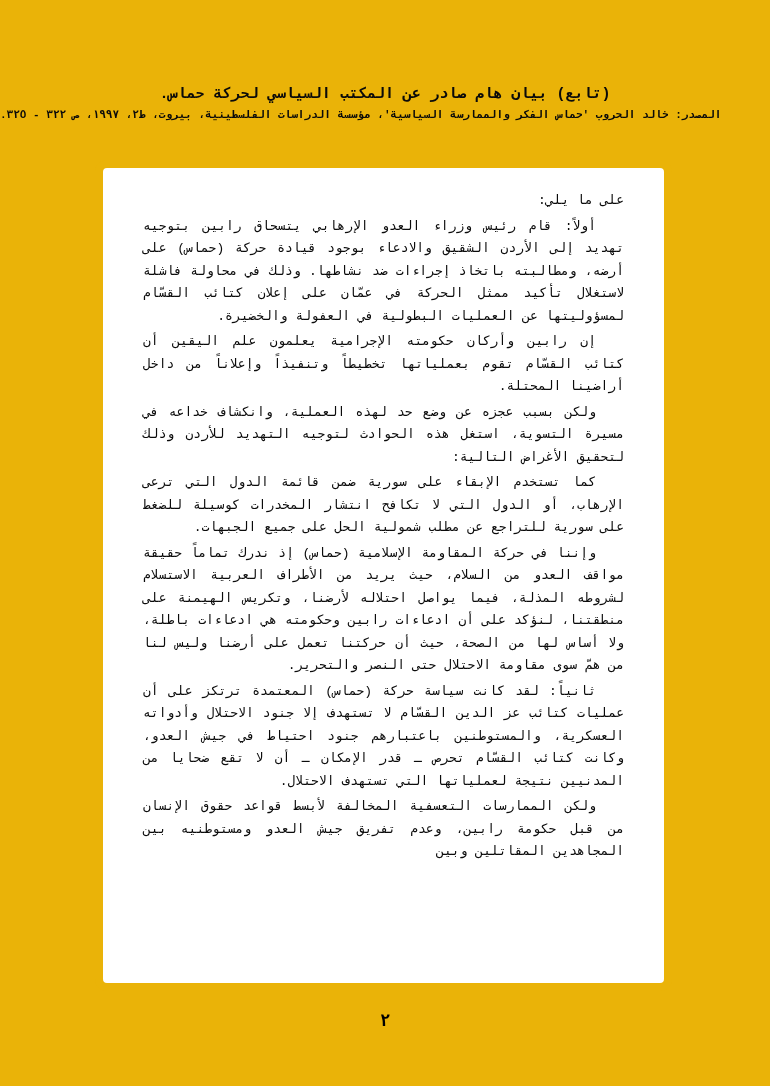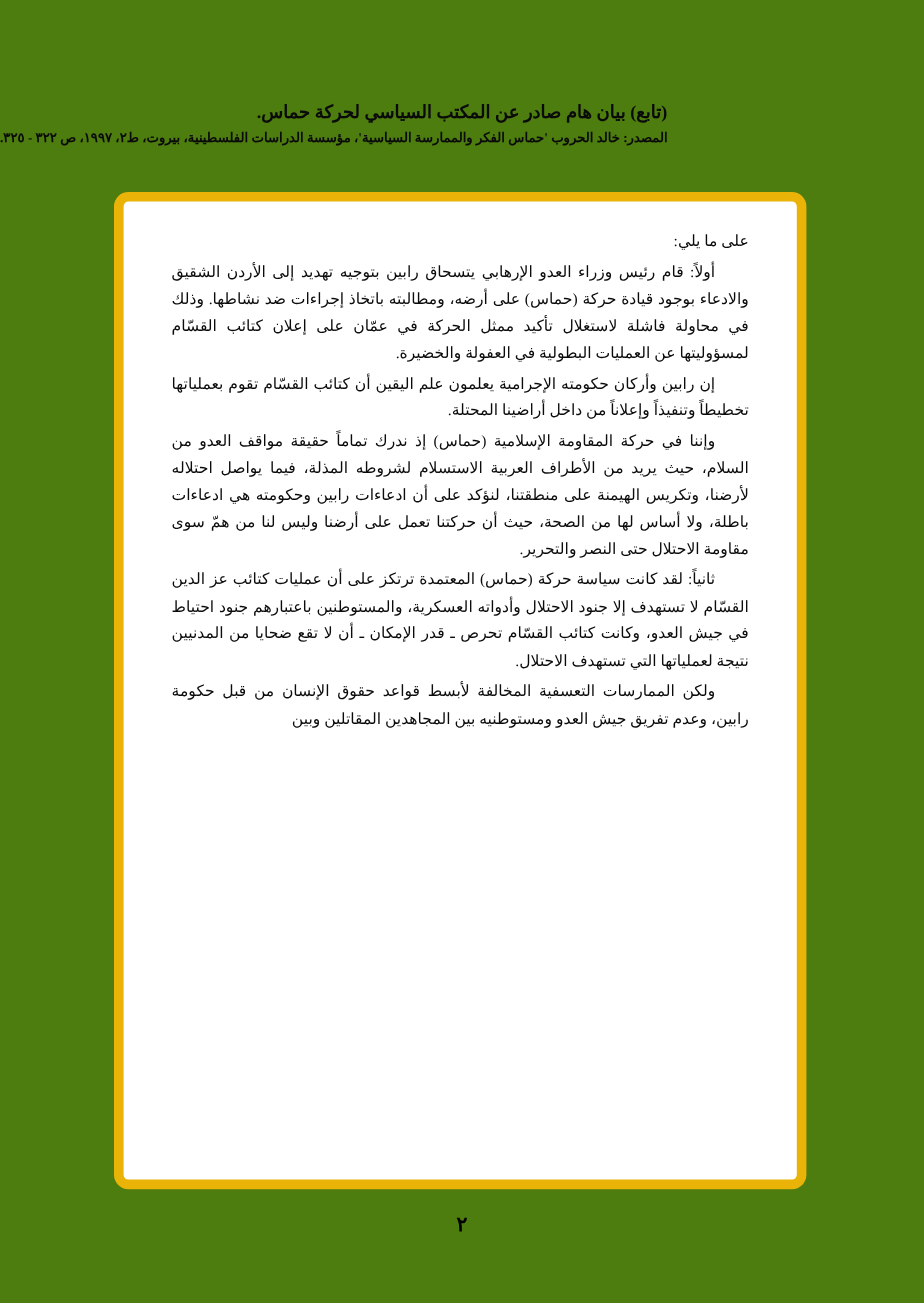--- a/index.html
+++ b/index.html
@@ -1,22 +1,22 @@
 <!DOCTYPE html>
 <html lang="ar"><head>
 <meta charset="utf-8">
 <style>
   * { margin: 0; padding: 0; box-sizing: border-box; }
   html, body { background: #ffffff; }
   .page {
     position: relative;
     width: 770px;
     height: 1086px;
-    background: #4d7c0f;
-    font-family: Liberation Serif, serif;
+    background: #eab308;
+    font-family: Liberation Mono, monospace;
     color: #000;
     direction: rtl;
     overflow: hidden;
   }
   .doc-title {
     position: absolute;
     top: 84px;
     left: 0;
     width: 100%;
     text-align: center;
@@ -79,20 +79,22 @@
 
   <div class="doc-title">(تابع) بيان هام صادر عن المكتب السياسي لحركة حماس.</div>
 
   <div class="doc-source">المصدر: خالد الحروب 'حماس الفكر والممارسة السياسية'، مؤسسة الدراسات الفلسطينية، بيروت، ط٢، ١٩٩٧، ص ٣٢٢ - ٣٢٥.</div>
 
   <div class="content-frame">
     <div class="body-text">
         <p>على ما يلي:</p>
         <p>أولاً: قام رئيس وزراء العدو الإرهابي يتسحاق رابين بتوجيه تهديد إلى الأردن الشقيق والادعاء بوجود قيادة حركة (حماس) على أرضه، ومطالبته باتخاذ إجراءات ضد نشاطها. وذلك في محاولة فاشلة لاستغلال تأكيد ممثل الحركة في عمّان على إعلان كتائب القسّام لمسؤوليتها عن العمليات البطولية في العفولة والخضيرة.</p>
         <p>إن رابين وأركان حكومته الإجرامية يعلمون علم اليقين أن كتائب القسّام تقوم بعملياتها تخطيطاً وتنفيذاً وإعلاناً من داخل أراضينا المحتلة.</p>
+        <p>ولكن بسبب عجزه عن وضع حد لهذه العملية، وانكشاف خداعه في مسيرة التسوية، استغل هذه الحوادث لتوجيه التهديد للأردن وذلك لتحقيق الأغراض التالية:</p>
+        <p>كما تستخدم الإبقاء على سورية ضمن قائمة الدول التي ترعى الإرهاب، أو الدول التي لا تكافح انتشار المخدرات كوسيلة للضغط على سورية للتراجع عن مطلب شمولية الحل على جميع الجبهات.</p>
         <p>وإننا في حركة المقاومة الإسلامية (حماس) إذ ندرك تماماً حقيقة مواقف العدو من السلام، حيث يريد من الأطراف العربية الاستسلام لشروطه المذلة، فيما يواصل احتلاله لأرضنا، وتكريس الهيمنة على منطقتنا، لنؤكد على أن ادعاءات رابين وحكومته هي ادعاءات باطلة، ولا أساس لها من الصحة، حيث أن حركتنا تعمل على أرضنا وليس لنا من همّ سوى مقاومة الاحتلال حتى النصر والتحرير.</p>
         <p>ثانياً: لقد كانت سياسة حركة (حماس) المعتمدة ترتكز على أن عمليات كتائب عز الدين القسّام لا تستهدف إلا جنود الاحتلال وأدواته العسكرية، والمستوطنين باعتبارهم جنود احتياط في جيش العدو، وكانت كتائب القسّام تحرص ـ قدر الإمكان ـ أن لا تقع ضحايا من المدنيين نتيجة لعملياتها التي تستهدف الاحتلال.</p>
         <p>ولكن الممارسات التعسفية المخالفة لأبسط قواعد حقوق الإنسان من قبل حكومة رابين، وعدم تفريق جيش العدو ومستوطنيه بين المجاهدين المقاتلين وبين</p>
       </div>
   </div>
 
   <div class="page-number">٢</div>
 
 </div>
 

